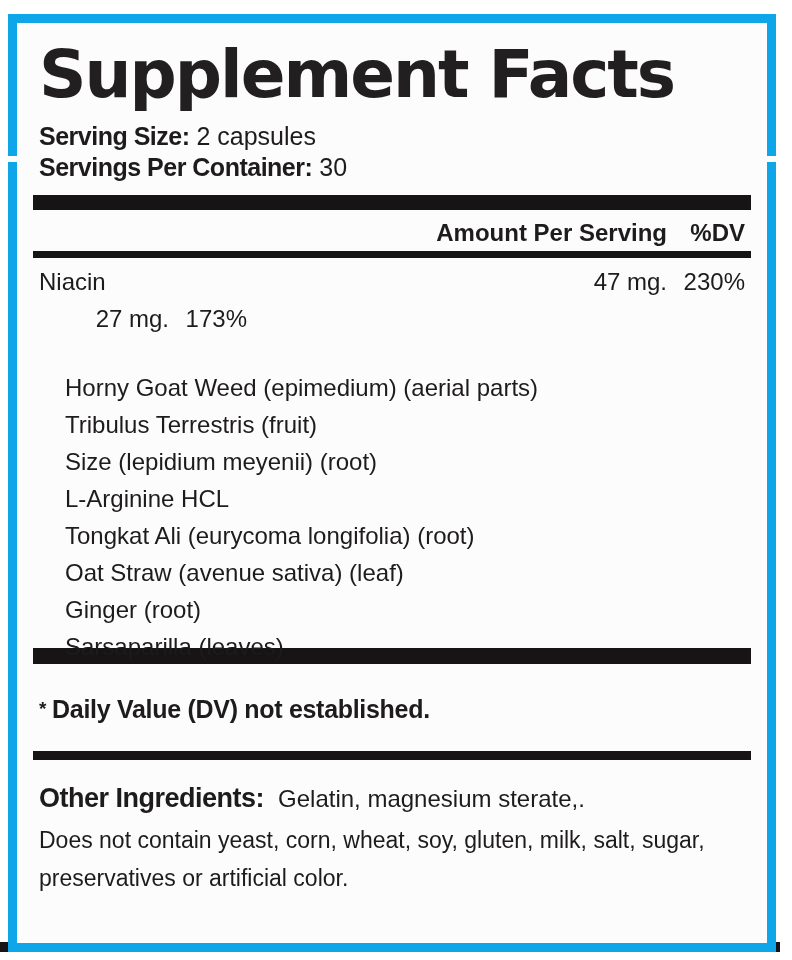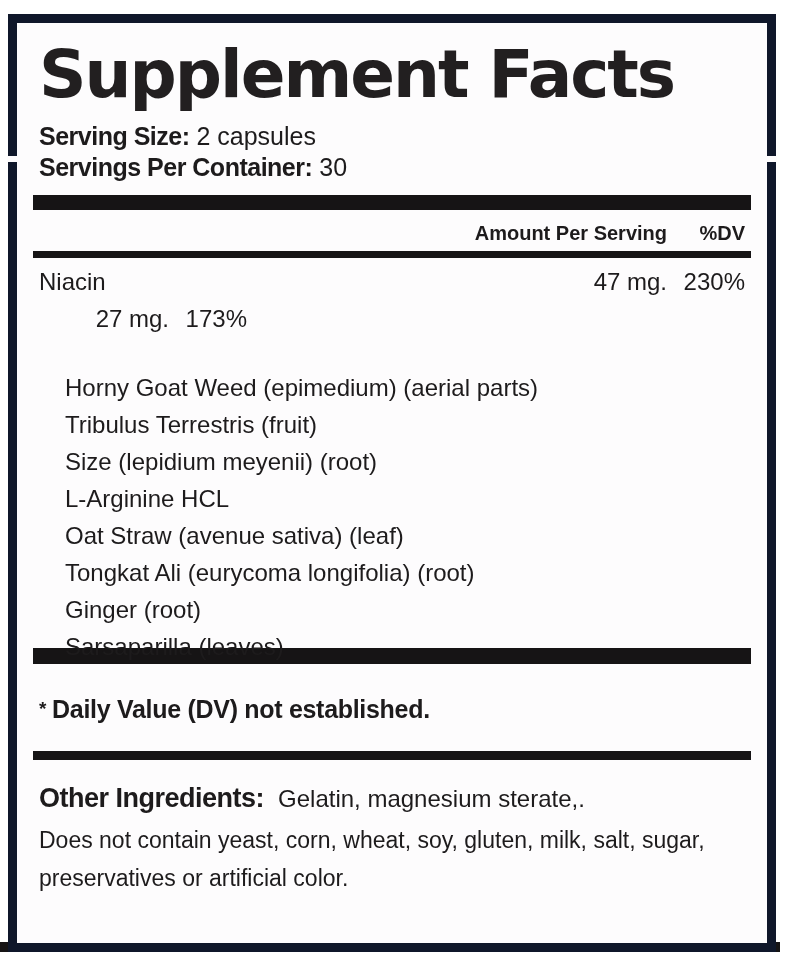--- a/index.html
+++ b/index.html
@@ -1,39 +1,39 @@
 <!DOCTYPE html>
 <html><head>
 <meta charset="utf-8">
 <style>
   html,body{margin:0;padding:0;background:#ffffff;}
   .page{position:relative;width:792px;height:960px;background:#ffffff;overflow:hidden;
         font-family:"Liberation Sans",sans-serif;color:#1d1b1c;}
   .bottom-bleed{position:absolute;left:0;top:942px;width:780px;height:10px;background:#161415;}
   .label-box{position:absolute;left:8px;top:14px;width:768px;height:938px;
-             box-sizing:border-box;border:9px solid #0f172a;background:#fdfcfd;}
+             box-sizing:border-box;border:9px solid #0ea5e9;background:#fdfcfd;}
   .notch{position:absolute;width:11px;height:6px;background:#fdfcfd;z-index:5;}
   .notch-left{left:7px;top:156px;}
   .notch-right{left:766px;top:156px;}
 
   .title{margin:12px 0 0 22px;font-family:"DejaVu Sans",sans-serif;font-weight:bold;
          font-size:66px;line-height:80px;letter-spacing:-2px;color:#221f20;}
   .serving-line{margin:0 22px;font-size:25px;line-height:31px;}
   .serving-line.first{margin-top:6px;}
   .lbl-b{font-weight:bold;letter-spacing:-0.5px;}
   .lbl-r{font-weight:normal;}
 
   .bar{margin:0 16px;background:#161415;}
   .bar-thick1{margin-top:12px;height:15px;}
   .bar-thick2{margin-top:15px;height:16px;}
   .bar-med{margin-top:24px;height:9px;}
   .hdr-underline{margin:5px 16px 0;height:7px;background:#161415;}
 
   .col-header{display:flex;justify-content:flex-end;margin:10px 22px 0;
-              font-weight:bold;font-size:20px;line-height:26px;}
+              font-weight:bold;font-size:24px;line-height:26px;}
   .col-header .amt-h{text-align:right;}
   .col-header .dv-h{width:78px;text-align:right;}
 
   .rows{margin:5px 22px 0;}
   .n-row{display:flex;align-items:baseline;height:37px;line-height:37px;font-size:24px;}
   .n-name{flex:1;white-space:nowrap;}
   .n-row.indent .n-name{padding-left:26px;margin-top:32px;}
   .n-amt{width:130px;text-align:right;white-space:nowrap;}
   .n-dv{width:78px;text-align:right;white-space:nowrap;}
   .raised .n-amt,.raised .n-dv{position:relative;top:-10px;}
@@ -89,24 +89,24 @@
       <div class="n-row indent">
         <span class="n-name">Tribulus Terrestris (fruit)</span>
       </div>
       <div class="n-row indent">
         <span class="n-name">Size (lepidium meyenii) (root)</span>
       </div>
       <div class="n-row indent">
         <span class="n-name">L-Arginine HCL</span>
       </div>
       <div class="n-row indent">
-        <span class="n-name">Oat Straw (avenue sativa) (leaf)</span>
+        <span class="n-name">Tongkat Ali (eurycoma longifolia) (root)</span>
       </div>
       <div class="n-row indent">
-        <span class="n-name">Tongkat Ali (eurycoma longifolia) (root)</span>
+        <span class="n-name">Oat Straw (avenue sativa) (leaf)</span>
       </div>
       <div class="n-row indent">
         <span class="n-name">Ginger (root)</span>
       </div>
       <div class="n-row indent">
         <span class="n-name">Sarsaparilla (leaves)</span>
       </div>
     </div>
 
     <div class="bar bar-thick2"></div>

